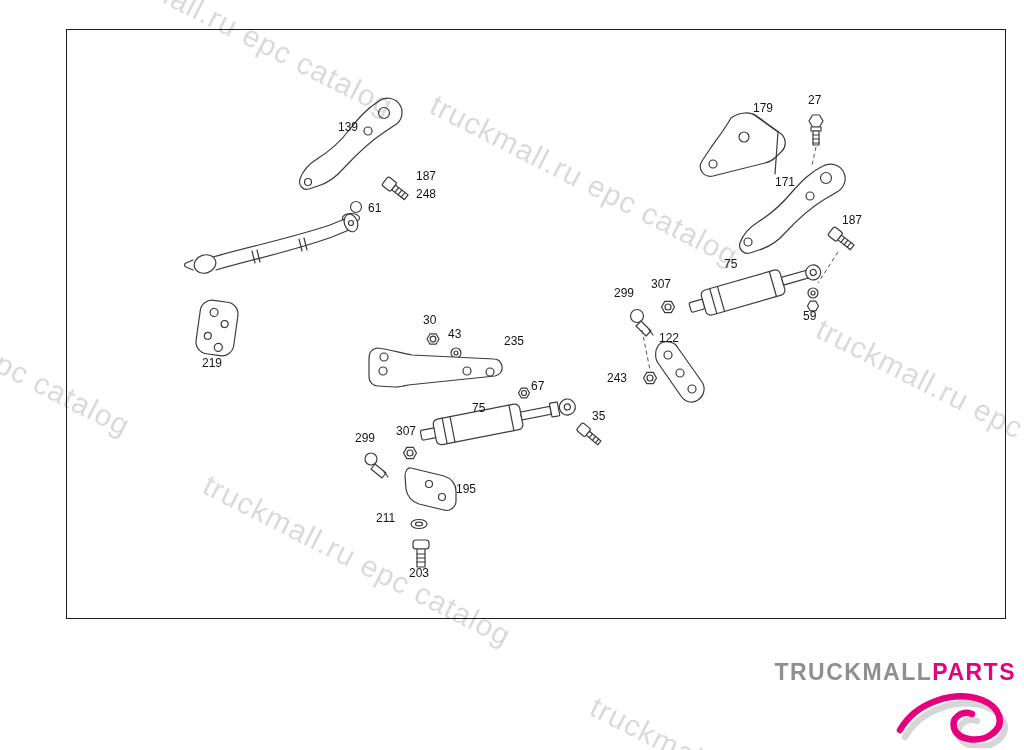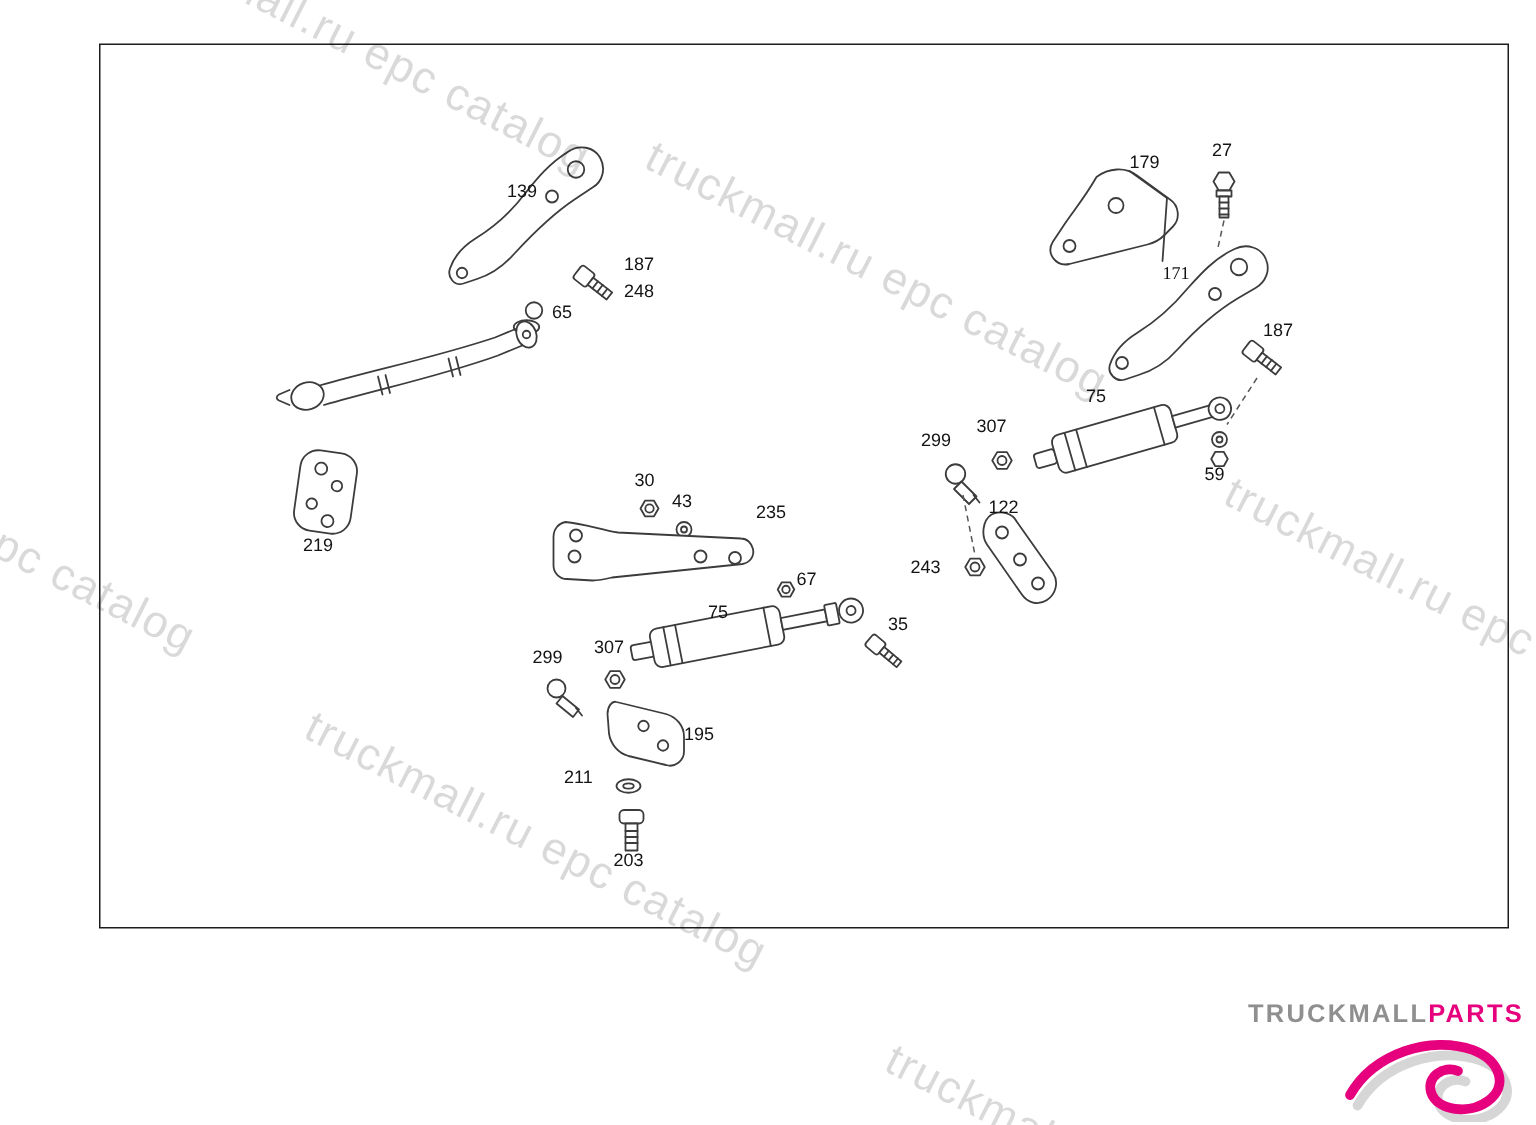--- a/index.html
+++ b/index.html
@@ -24,21 +24,21 @@
   }
   .art { position:absolute; left:0; top:0; width:1024px; height:750px; z-index:2; }
   .label-layer { position:absolute; inset:0; z-index:4; }
   .part-label {
     position:absolute; font-size:12px; color:#141414; line-height:1.1;
   }
   .logo {
     position:absolute; right:8px; bottom:2px; z-index:5; text-align:right;
   }
   .logo-text {
-    font-size:17px; font-weight:bold; letter-spacing:1.5px;
+    font-size:23px; font-weight:bold; letter-spacing:1.5px;
     color:#8f8f8f; line-height:1;
   }
   .logo-text .accent { color:var(--accent); }
   .logo-swirl { display:block; margin-left:auto; margin-top:2px; }
 </style>
 </head>
 <body>
 
 <div class="page">
 
@@ -246,36 +246,36 @@
       <div class="watermark" style="left: -168px; top: 258px; transform: rotate(27deg);">truckmall.ru epc catalog</div>
       <div class="watermark" style="left: 213px; top: 468px; transform: rotate(27deg);">truckmall.ru epc catalog</div>
       <div class="watermark" style="left: 826px; top: 312px; transform: rotate(27deg);">truckmall.ru epc catalog</div>
       <div class="watermark" style="left: 600px; top: 690px; transform: rotate(27deg);">truckmall.ru epc catalog</div>
     </div>
 
   <div class="label-layer">
       <div class="part-label" style="left: 338px; top: 121px;">139</div>
       <div class="part-label" style="left: 416px; top: 170px;">187</div>
       <div class="part-label" style="left: 416px; top: 188px;">248</div>
-      <div class="part-label" style="left: 368px; top: 202px;">65</div>
+      <div class="part-label" style="left: 368px; top: 202px;">61</div>
       <div class="part-label" style="left: 202px; top: 357px;">219</div>
       <div class="part-label" style="left: 423px; top: 314px;">30</div>
       <div class="part-label" style="left: 448px; top: 328px;">43</div>
       <div class="part-label" style="left: 504px; top: 335px;">235</div>
       <div class="part-label" style="left: 531px; top: 380px;">67</div>
       <div class="part-label" style="left: 472px; top: 402px;">75</div>
       <div class="part-label" style="left: 592px; top: 410px;">35</div>
       <div class="part-label" style="left: 355px; top: 432px;">299</div>
       <div class="part-label" style="left: 396px; top: 425px;">307</div>
       <div class="part-label" style="left: 456px; top: 483px;">195</div>
       <div class="part-label" style="left: 376px; top: 512px;">211</div>
       <div class="part-label" style="left: 409px; top: 567px;">203</div>
       <div class="part-label" style="left: 753px; top: 102px;">179</div>
       <div class="part-label" style="left: 808px; top: 94px;">27</div>
-      <div class="part-label" style="left: 775px; top: 176px; font-family: Liberation Serif, serif;">171</div>
+      <div class="part-label" style="left: 775px; top: 176px;">171</div>
       <div class="part-label" style="left: 842px; top: 214px;">187</div>
       <div class="part-label" style="left: 724px; top: 258px;">75</div>
       <div class="part-label" style="left: 614px; top: 287px;">299</div>
       <div class="part-label" style="left: 651px; top: 278px;">307</div>
       <div class="part-label" style="left: 803px; top: 310px;">59</div>
       <div class="part-label" style="left: 659px; top: 332px;">122</div>
       <div class="part-label" style="left: 607px; top: 372px;">243</div>
     </div>
 
   <div class="logo">

